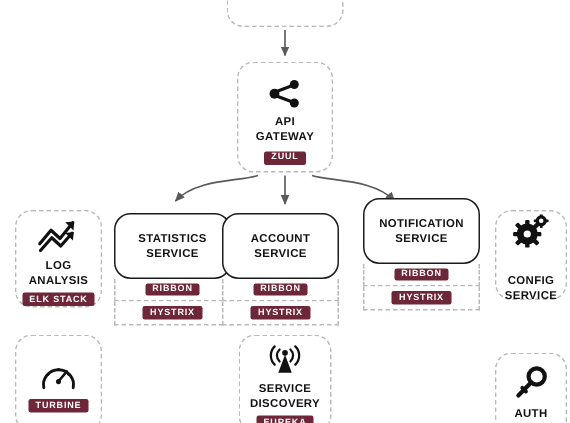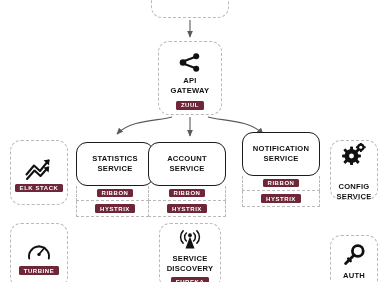--- a/index.html
+++ b/index.html
@@ -247,20 +247,22 @@
 
   <div id="log-node" class="node dashed-box">
     <span class="icon">
       <svg width="28" height="23" viewBox="0 0 28 23">
         <path d="M1.5,16.5 L9,7.5 L15,13 L23.5,2.5" fill="none" stroke="#111" stroke-width="2.1" stroke-linecap="round" stroke-linejoin="round"></path>
         <path d="M18.5,2.2 L24.5,1.6 L24.0,7.6 z" fill="#111"></path>
         <path d="M2.0,21.0 L9.5,12.5 L15.5,18.0 L23.0,9.5" fill="none" stroke="#111" stroke-width="2.1" stroke-linecap="round" stroke-linejoin="round"></path>
         <path d="M18.4,9.4 L24.2,8.6 L23.6,14.4 z" fill="#111"></path>
       </svg>
     </span>
+    <div class="node-label">LOG
+ANALYSIS</div>
     <span class="badge">ELK STACK</span>
   </div>
 
   <div id="monitor-node" class="node dashed-box">
     <span class="icon">
       <svg width="24" height="22" viewBox="0 0 24 22">
         <path d="M2.2,17.5 A10,10 0 1 1 21.8,17.5" fill="none" stroke="#111" stroke-width="1.9" stroke-linecap="round"></path>
         <line x1="12" y1="13.2" x2="17.6" y2="6.6" stroke="#111" stroke-width="1.7" stroke-linecap="round"></line>
         <circle cx="12" cy="13.4" r="1.7" fill="#111"></circle>
         <line x1="4.6" y1="8.2" x2="5.8" y2="9.1" stroke="#111" stroke-width="1.3"></line>

